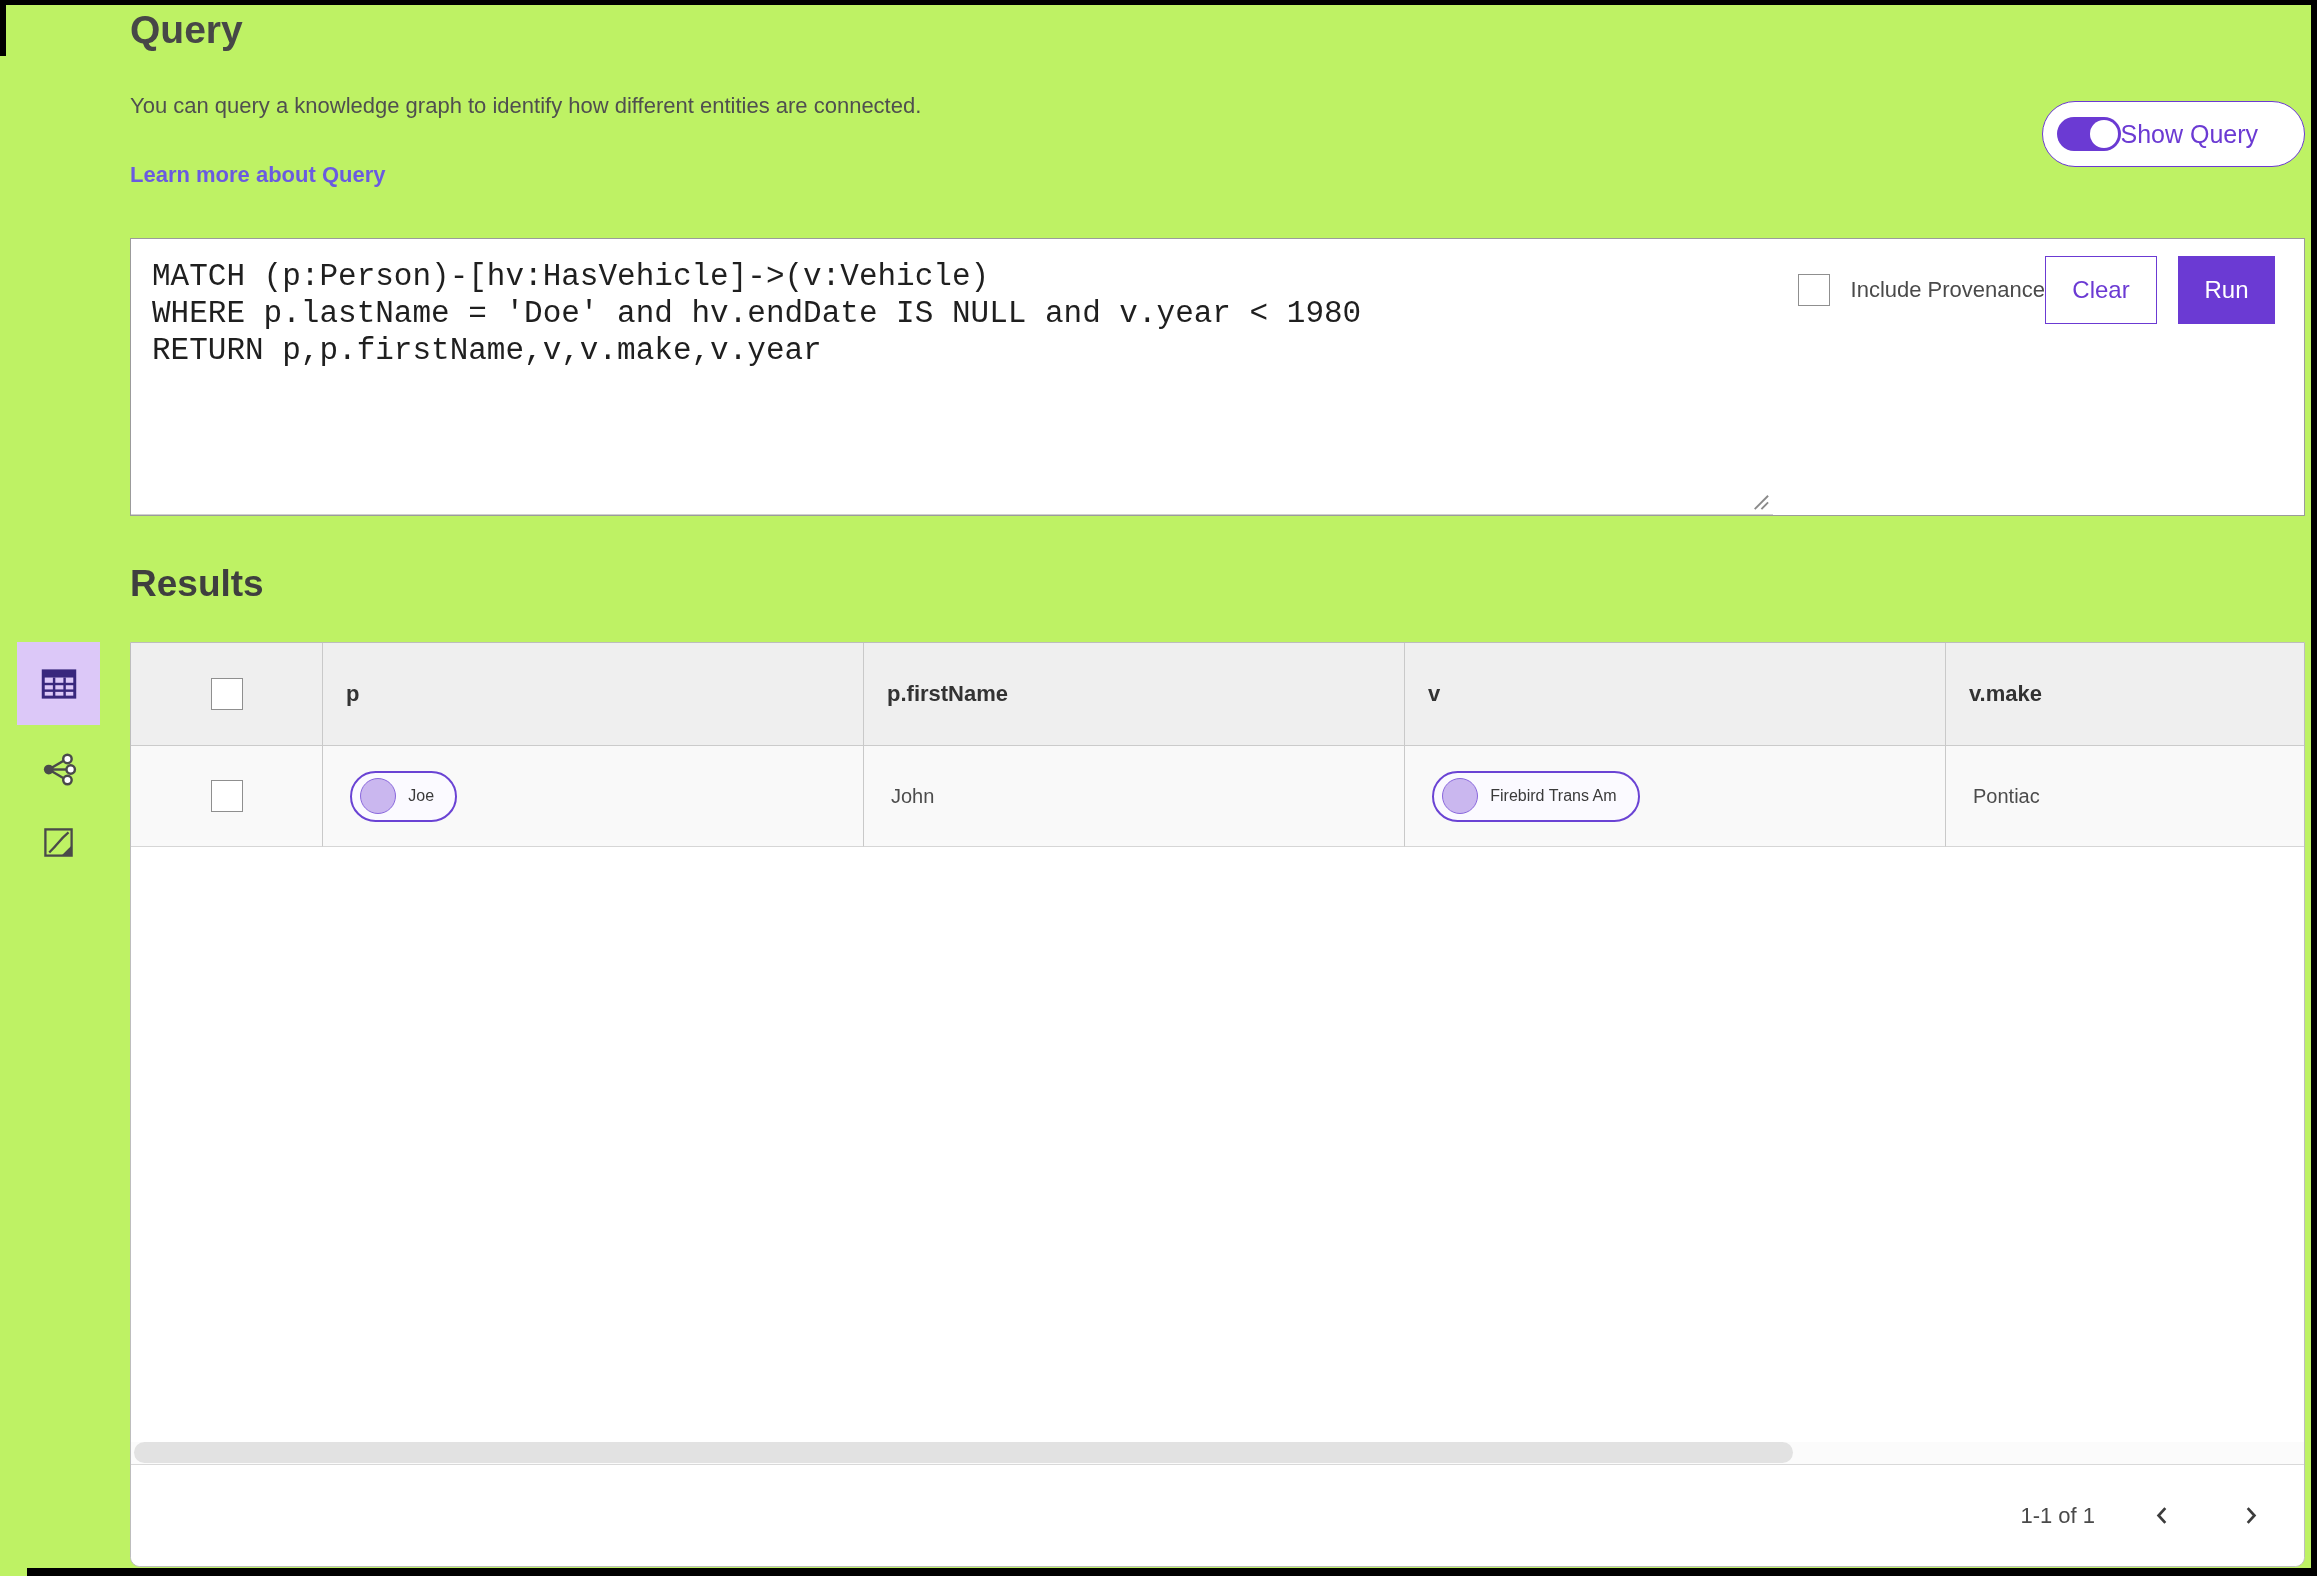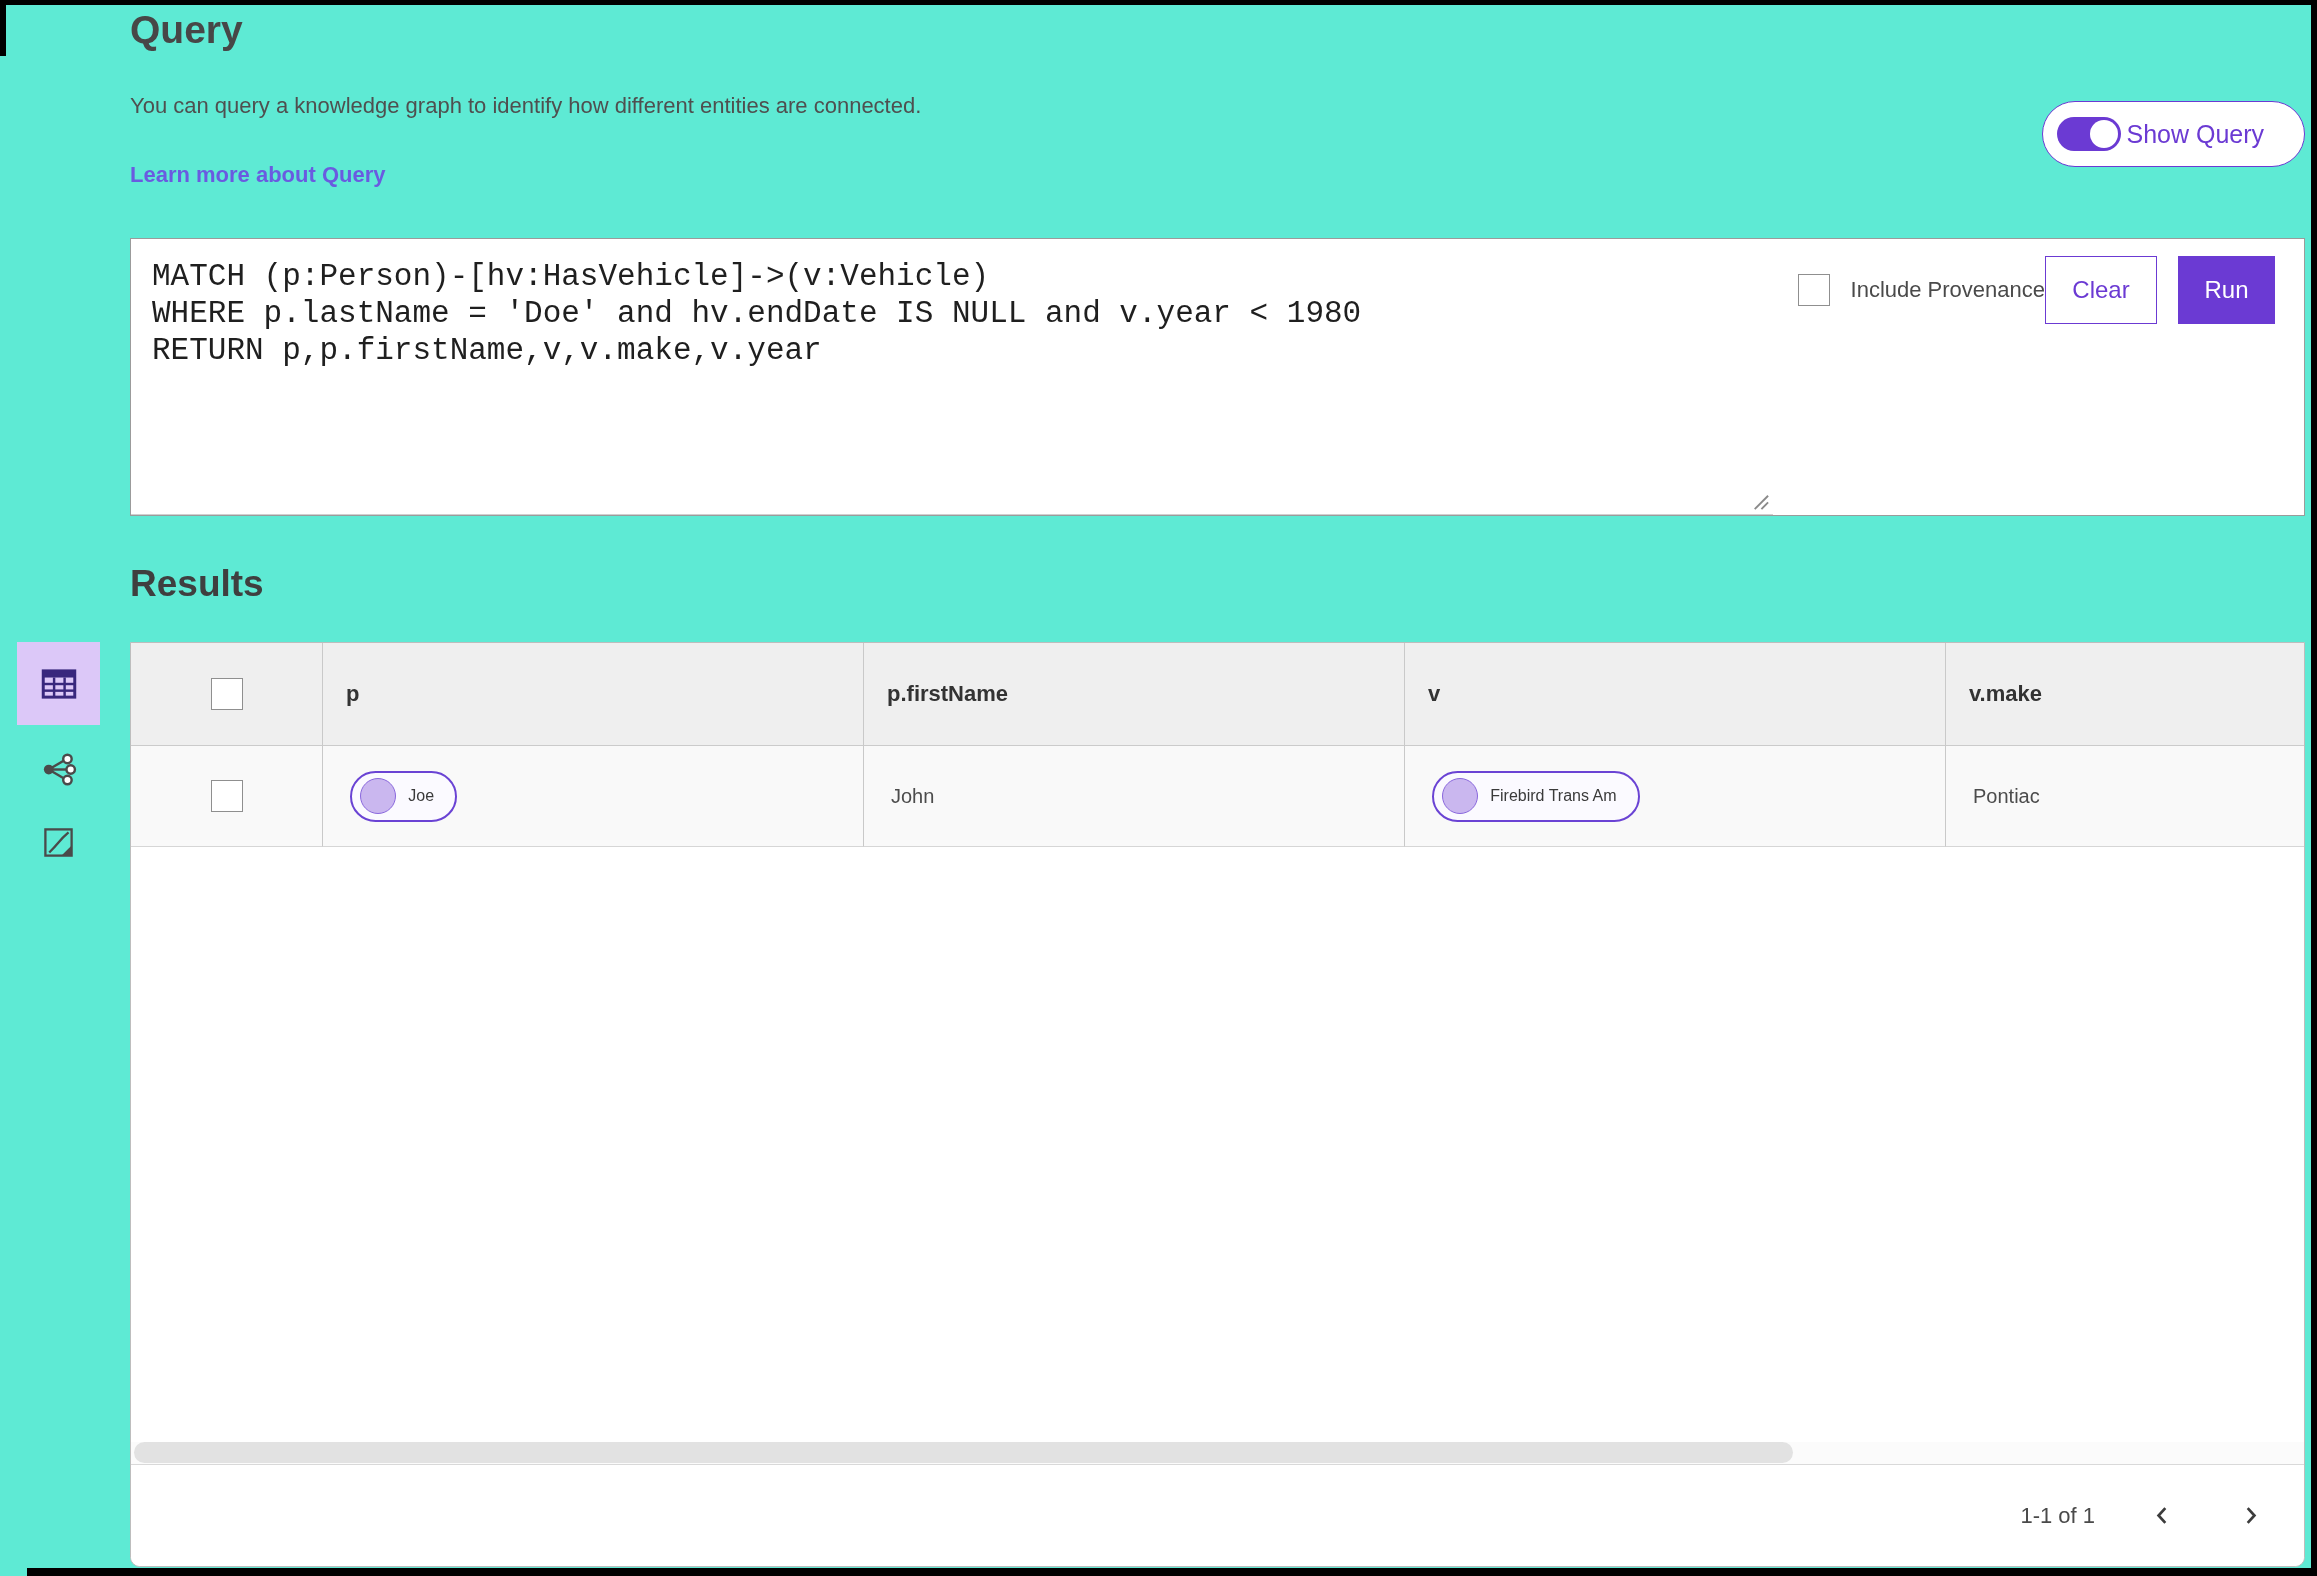--- a/index.html
+++ b/index.html
@@ -1,35 +1,35 @@
 <!DOCTYPE html>
 <html><head>
 <meta charset="utf-8">
 <style>
   * { margin:0; padding:0; box-sizing:border-box; }
   html,body { background:#ffffff; }
   body { font-family:"Liberation Sans", sans-serif; color:#4a4a4a; }
 
-  .page { position:relative; width:2317px; height:1577px; background:#5eead4; overflow:hidden; }
+  .page { position:relative; width:2317px; height:1577px; background:#bef264; overflow:hidden; }
 
   
   .frame-top    { position:absolute; left:0; top:0; width:2317px; height:4.8px;  background:#000; }
   .frame-right  { position:absolute; right:0; top:0; width:5.8px;  height:1577px; background:#000; }
   .frame-bottom { position:absolute; left:27px; bottom:0; width:2290px; height:8.7px; background:#000; }
   .frame-left   { position:absolute; left:0; top:0; width:5.8px; height:56px; background:#000; }
 
   
   .page-title { position:absolute; left:130px; top:7.7px; font-size:39px; font-weight:700; color:#474747; }
   .page-desc  { position:absolute; left:130px; top:93px; font-size:22px; color:#4f4f4f; }
   .learn-link { position:absolute; left:130px; top:162px; font-size:22px; color:#6a5be0; text-decoration:none; cursor:pointer;font-weight:bold; }
 
   
   .show-query { position:absolute; left:2042px; top:101px; width:263px; height:66px;
                 border:1.9px solid #6b3ad3; border-radius:39px; background:#fff;
-                display:flex; align-items:center; padding:0 17.4px 0 13.5px; gap:6px; cursor:pointer; }
+                display:flex; align-items:center; padding:0 17.4px 0 13.5px; gap:0; cursor:pointer; }
   .switch { width:64px; height:34px; border-radius:17.4px; background:#6b3ad3; position:relative; flex:none; }
   .switch .knob { position:absolute; right:2.9px; top:2.9px; width:28px; height:28px; border-radius:50%; background:#fff; }
   .show-query-label { font-size:25px; color:#6b3ad3; white-space:nowrap; }
 
   
   .query-panel { position:absolute; left:130px; top:238px; width:2175px; height:278px;
                  border:1.9px solid #9b9b9b; background:#fff; display:flex; flex-direction:row; }
   .query-code { flex:1; position:relative; border-bottom:1.9px solid #cfcfcf; }
   .query-code textarea {
       width:100%; height:100%; border:none; outline:none; resize:none; overflow:hidden;

